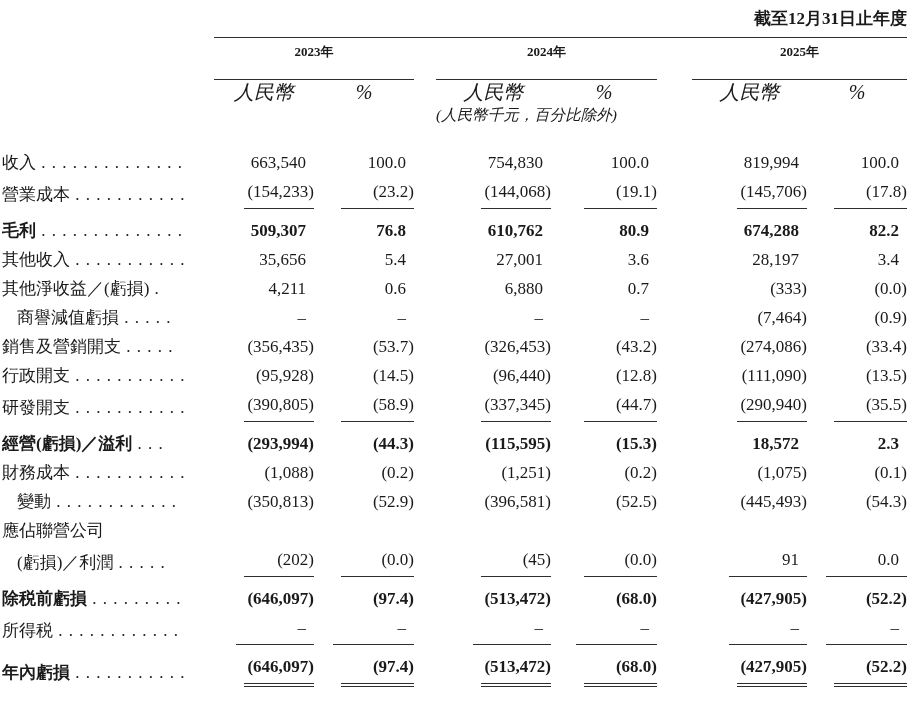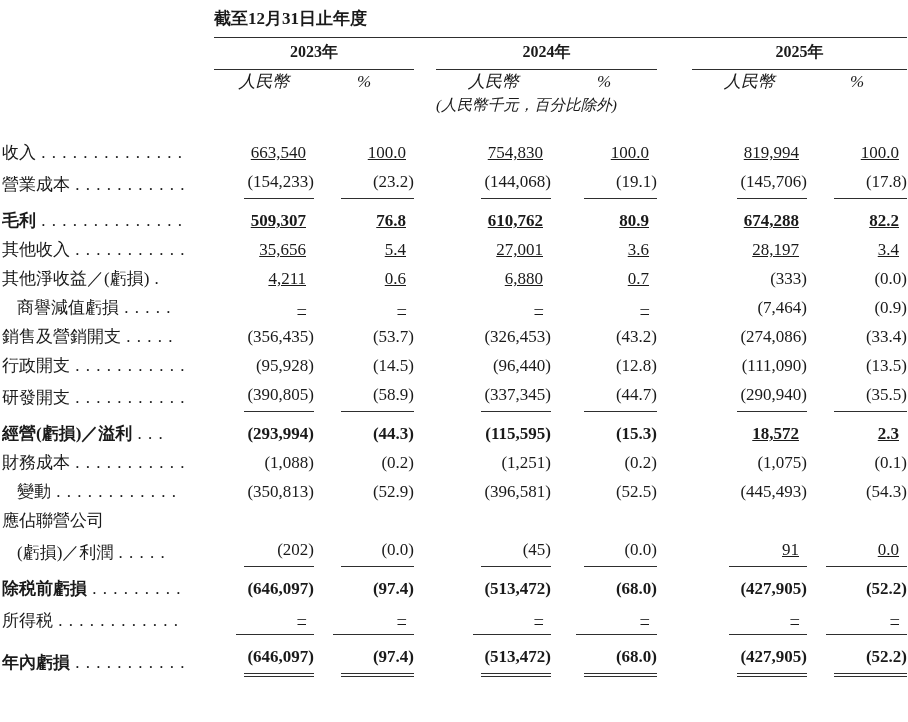--- a/index.html
+++ b/index.html
@@ -22,58 +22,58 @@
   }
   td {
     padding: 0;
     vertical-align: bottom;
     white-space: nowrap;
     line-height: 29px;
     font-size: 17px;
   }
   
   .title-cell {
-    text-align: left;
+    text-align: right;
     font-weight: bold;
     font-size: 17px;
     line-height: 26px;
     border-bottom: 1px solid #2e2e2e;
     padding-bottom: 5px;
   }
   .year-cell {
     text-align: center;
     font-weight: bold;
-    font-size: 16px;
+    font-size: 13px;
     line-height: 28px;
     border-bottom: 1px solid #2e2e2e;
-    padding-bottom: 3px;
+    padding-bottom: 13px;
   }
   .colhead-cell {
     text-align: center;
     font-style: italic;
-    font-size: 17px;
+    font-size: 20px;
     line-height: 24px;
   }
   .note-cell {
     font-style: italic;
     font-size: 15.5px;
     line-height: 22px;
   }
   .spacer-row td { height: 22px; line-height: 22px; }
   .lbl { text-align: left; overflow: hidden; }
   .lbl.indent { padding-left: 15px; }
   .dots { font-weight: normal; letter-spacing: 1px; }
   .num { text-align: right; }
   .val {
     display: inline-block;
     text-align: right;
   }
   .val.rmb { min-width: 70px; }
   .val.pct { min-width: 73px; }
-  .val.pad { padding-right: 8px; text-decoration: underline; }
+  .val.pad { padding-right: 8px; }
   .b { font-weight: bold; }
   .u1 { border-bottom: 1px solid #2e2e2e; padding-bottom: 2px; }
   .u2 { border-bottom: 4px double #2e2e2e; padding-bottom: 2px; }
   tr.subtotal td { padding-top: 7px; }
   .gap { }
 </style>
 </head>
 <body>
 
 <div class="page">

